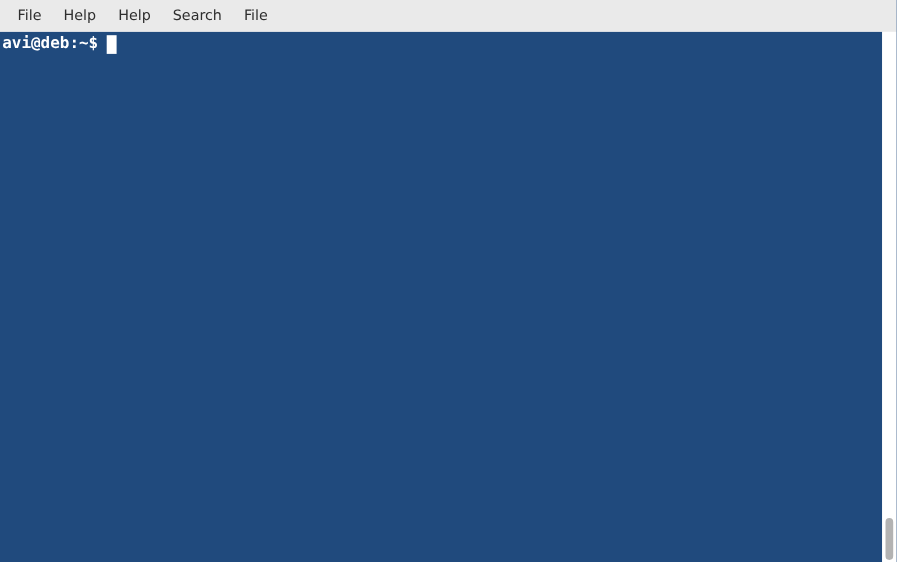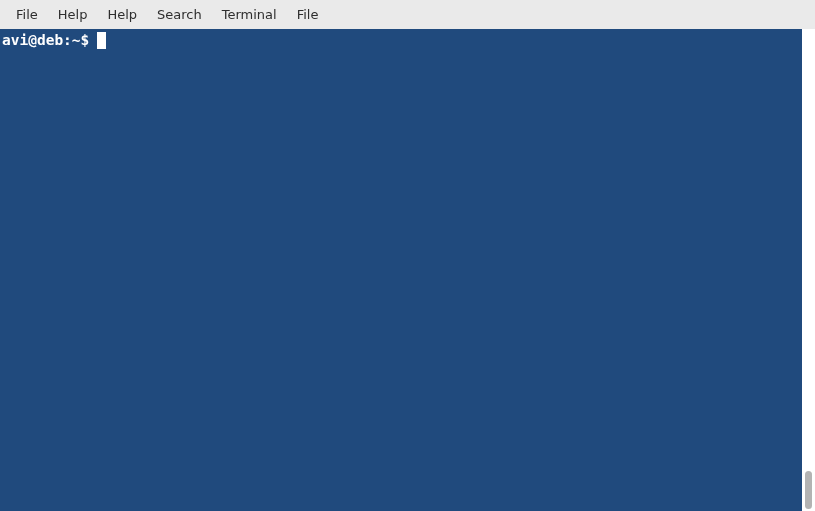--- a/index.html
+++ b/index.html
@@ -78,21 +78,20 @@
     }
   </style>
 </head>
 <body>
 
 <div class="menubar">
   <div class="menu-item">File</div>
   <div class="menu-item">Help</div>
   <div class="menu-item">Help</div>
   <div class="menu-item">Search</div>
-  <div class="menu-item">Terminal</div>
   <div class="menu-item">File</div>
 </div>
 
 <div class="terminal-area">
   <div class="terminal-content">
     <div class="prompt-line">
       <span class="prompt-text">avi@deb:~$</span>
       <span class="cursor-block"></span>
     </div>
   </div>

